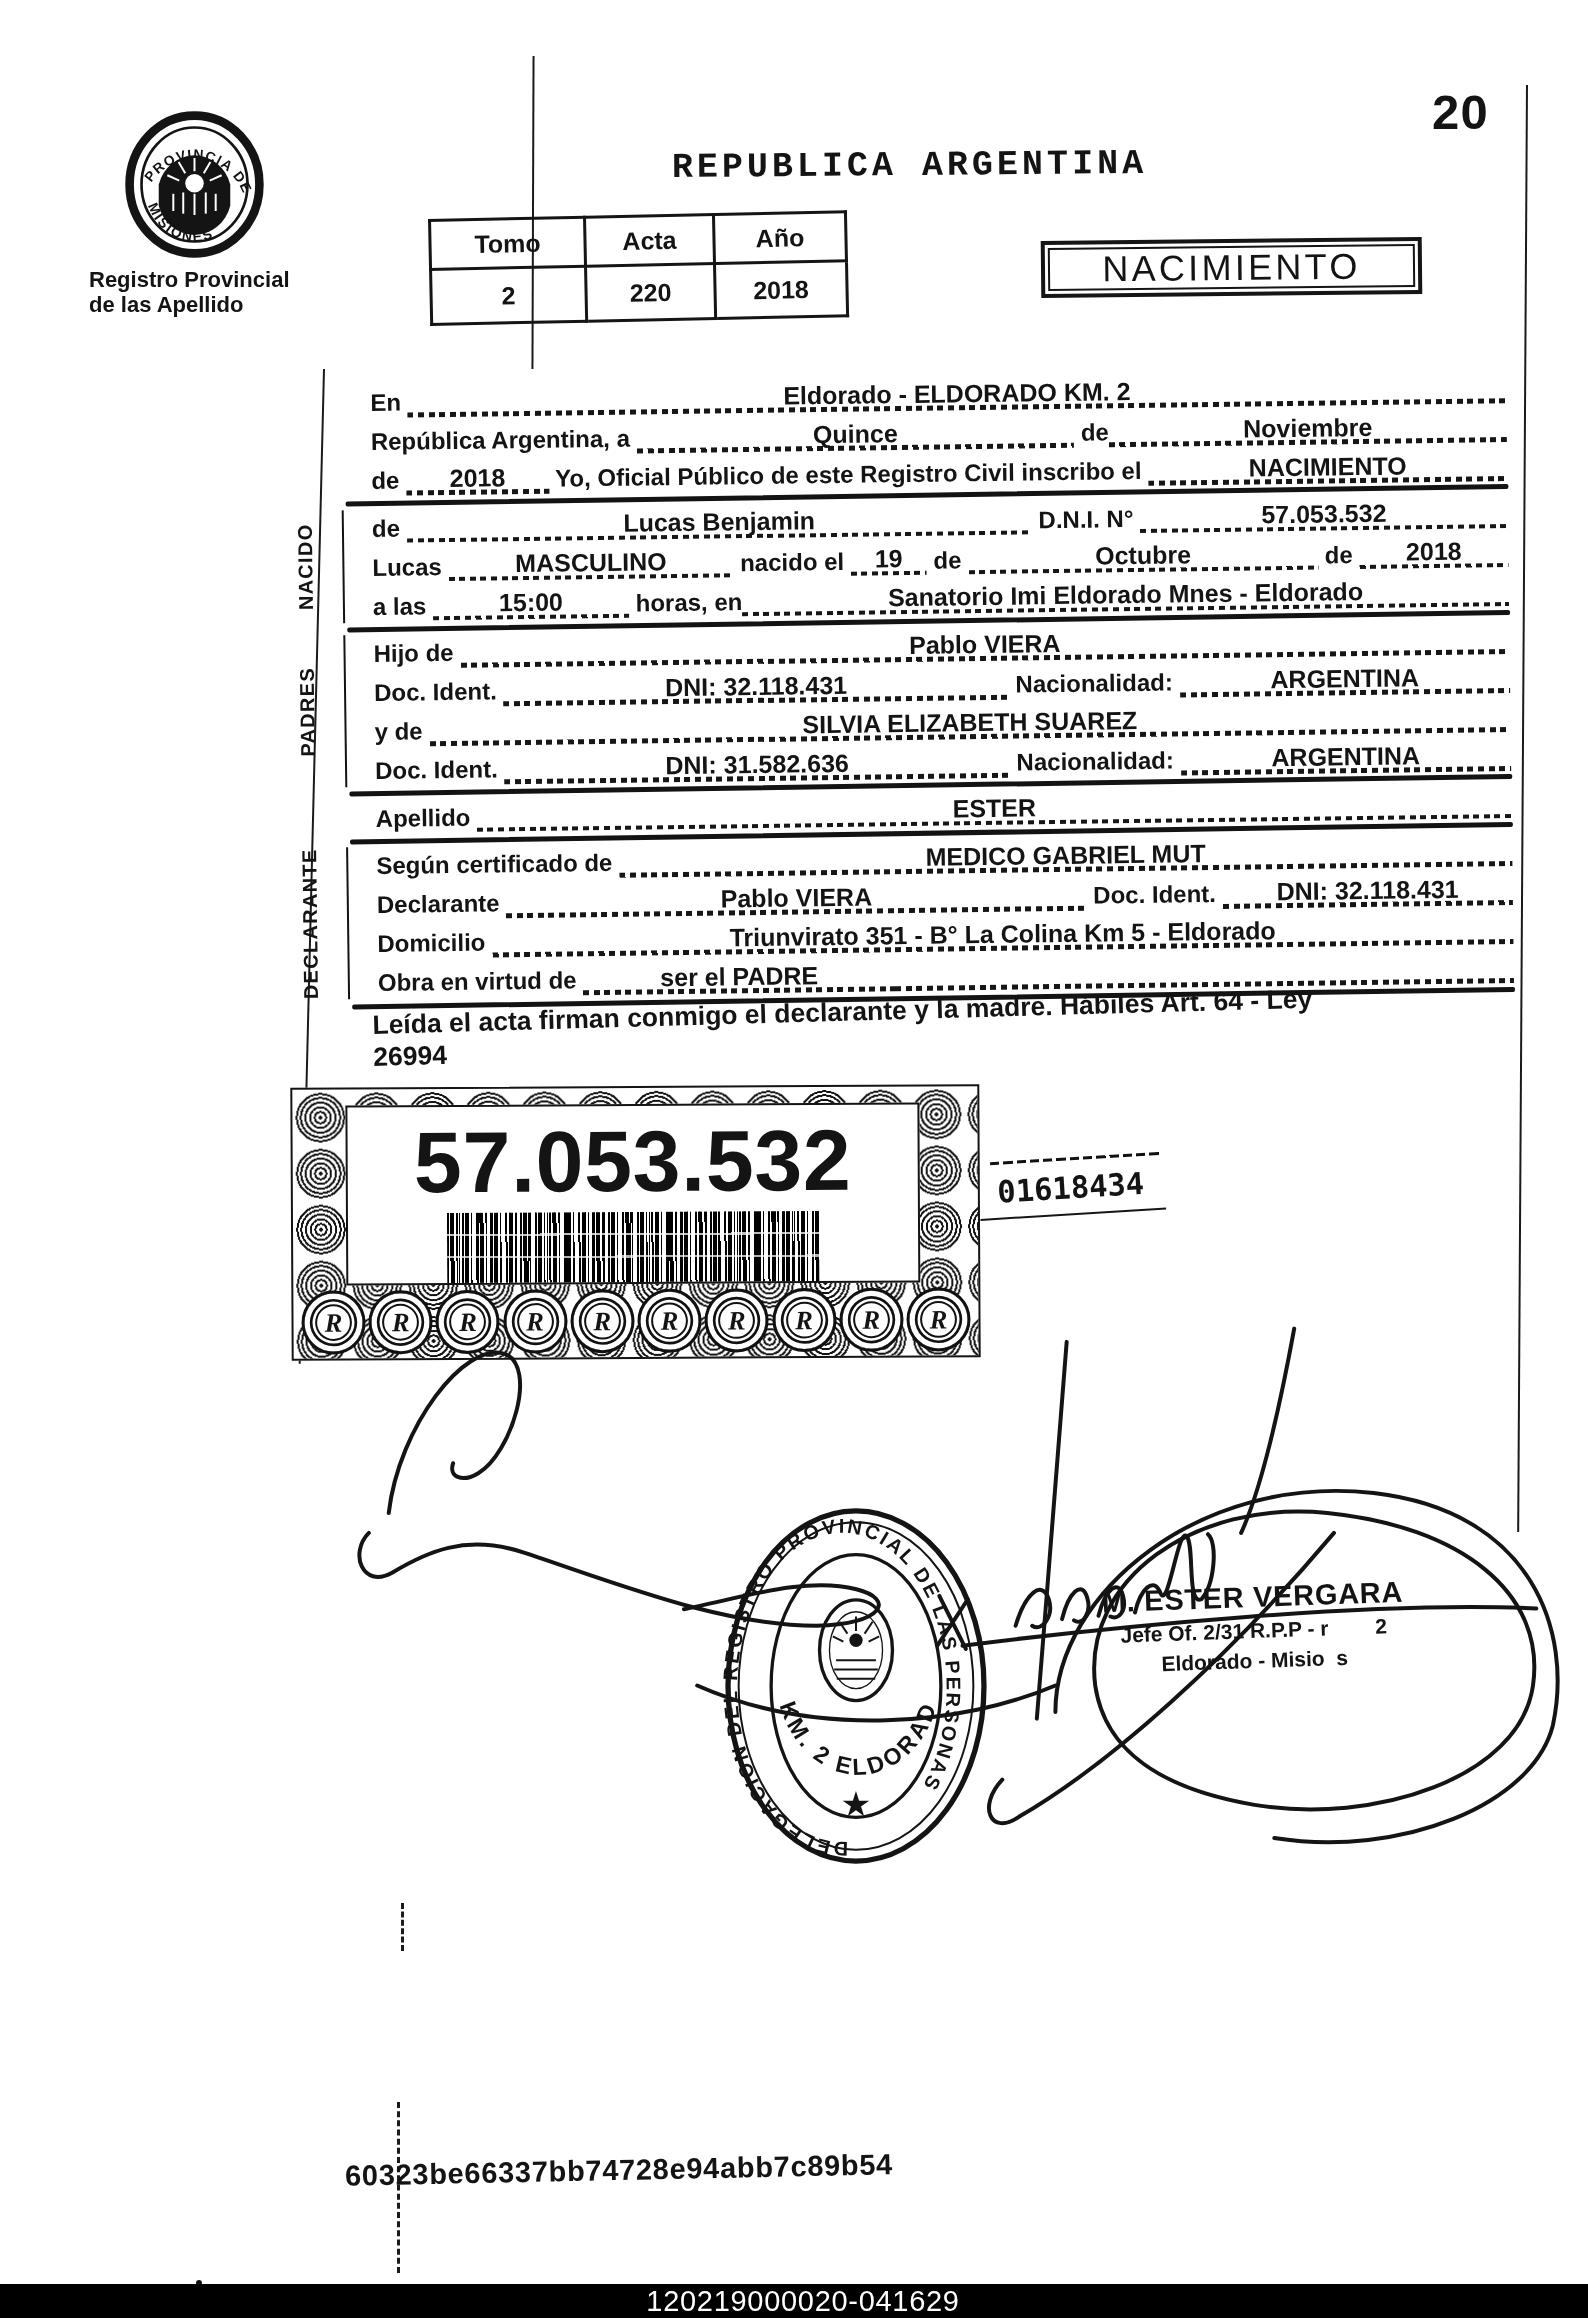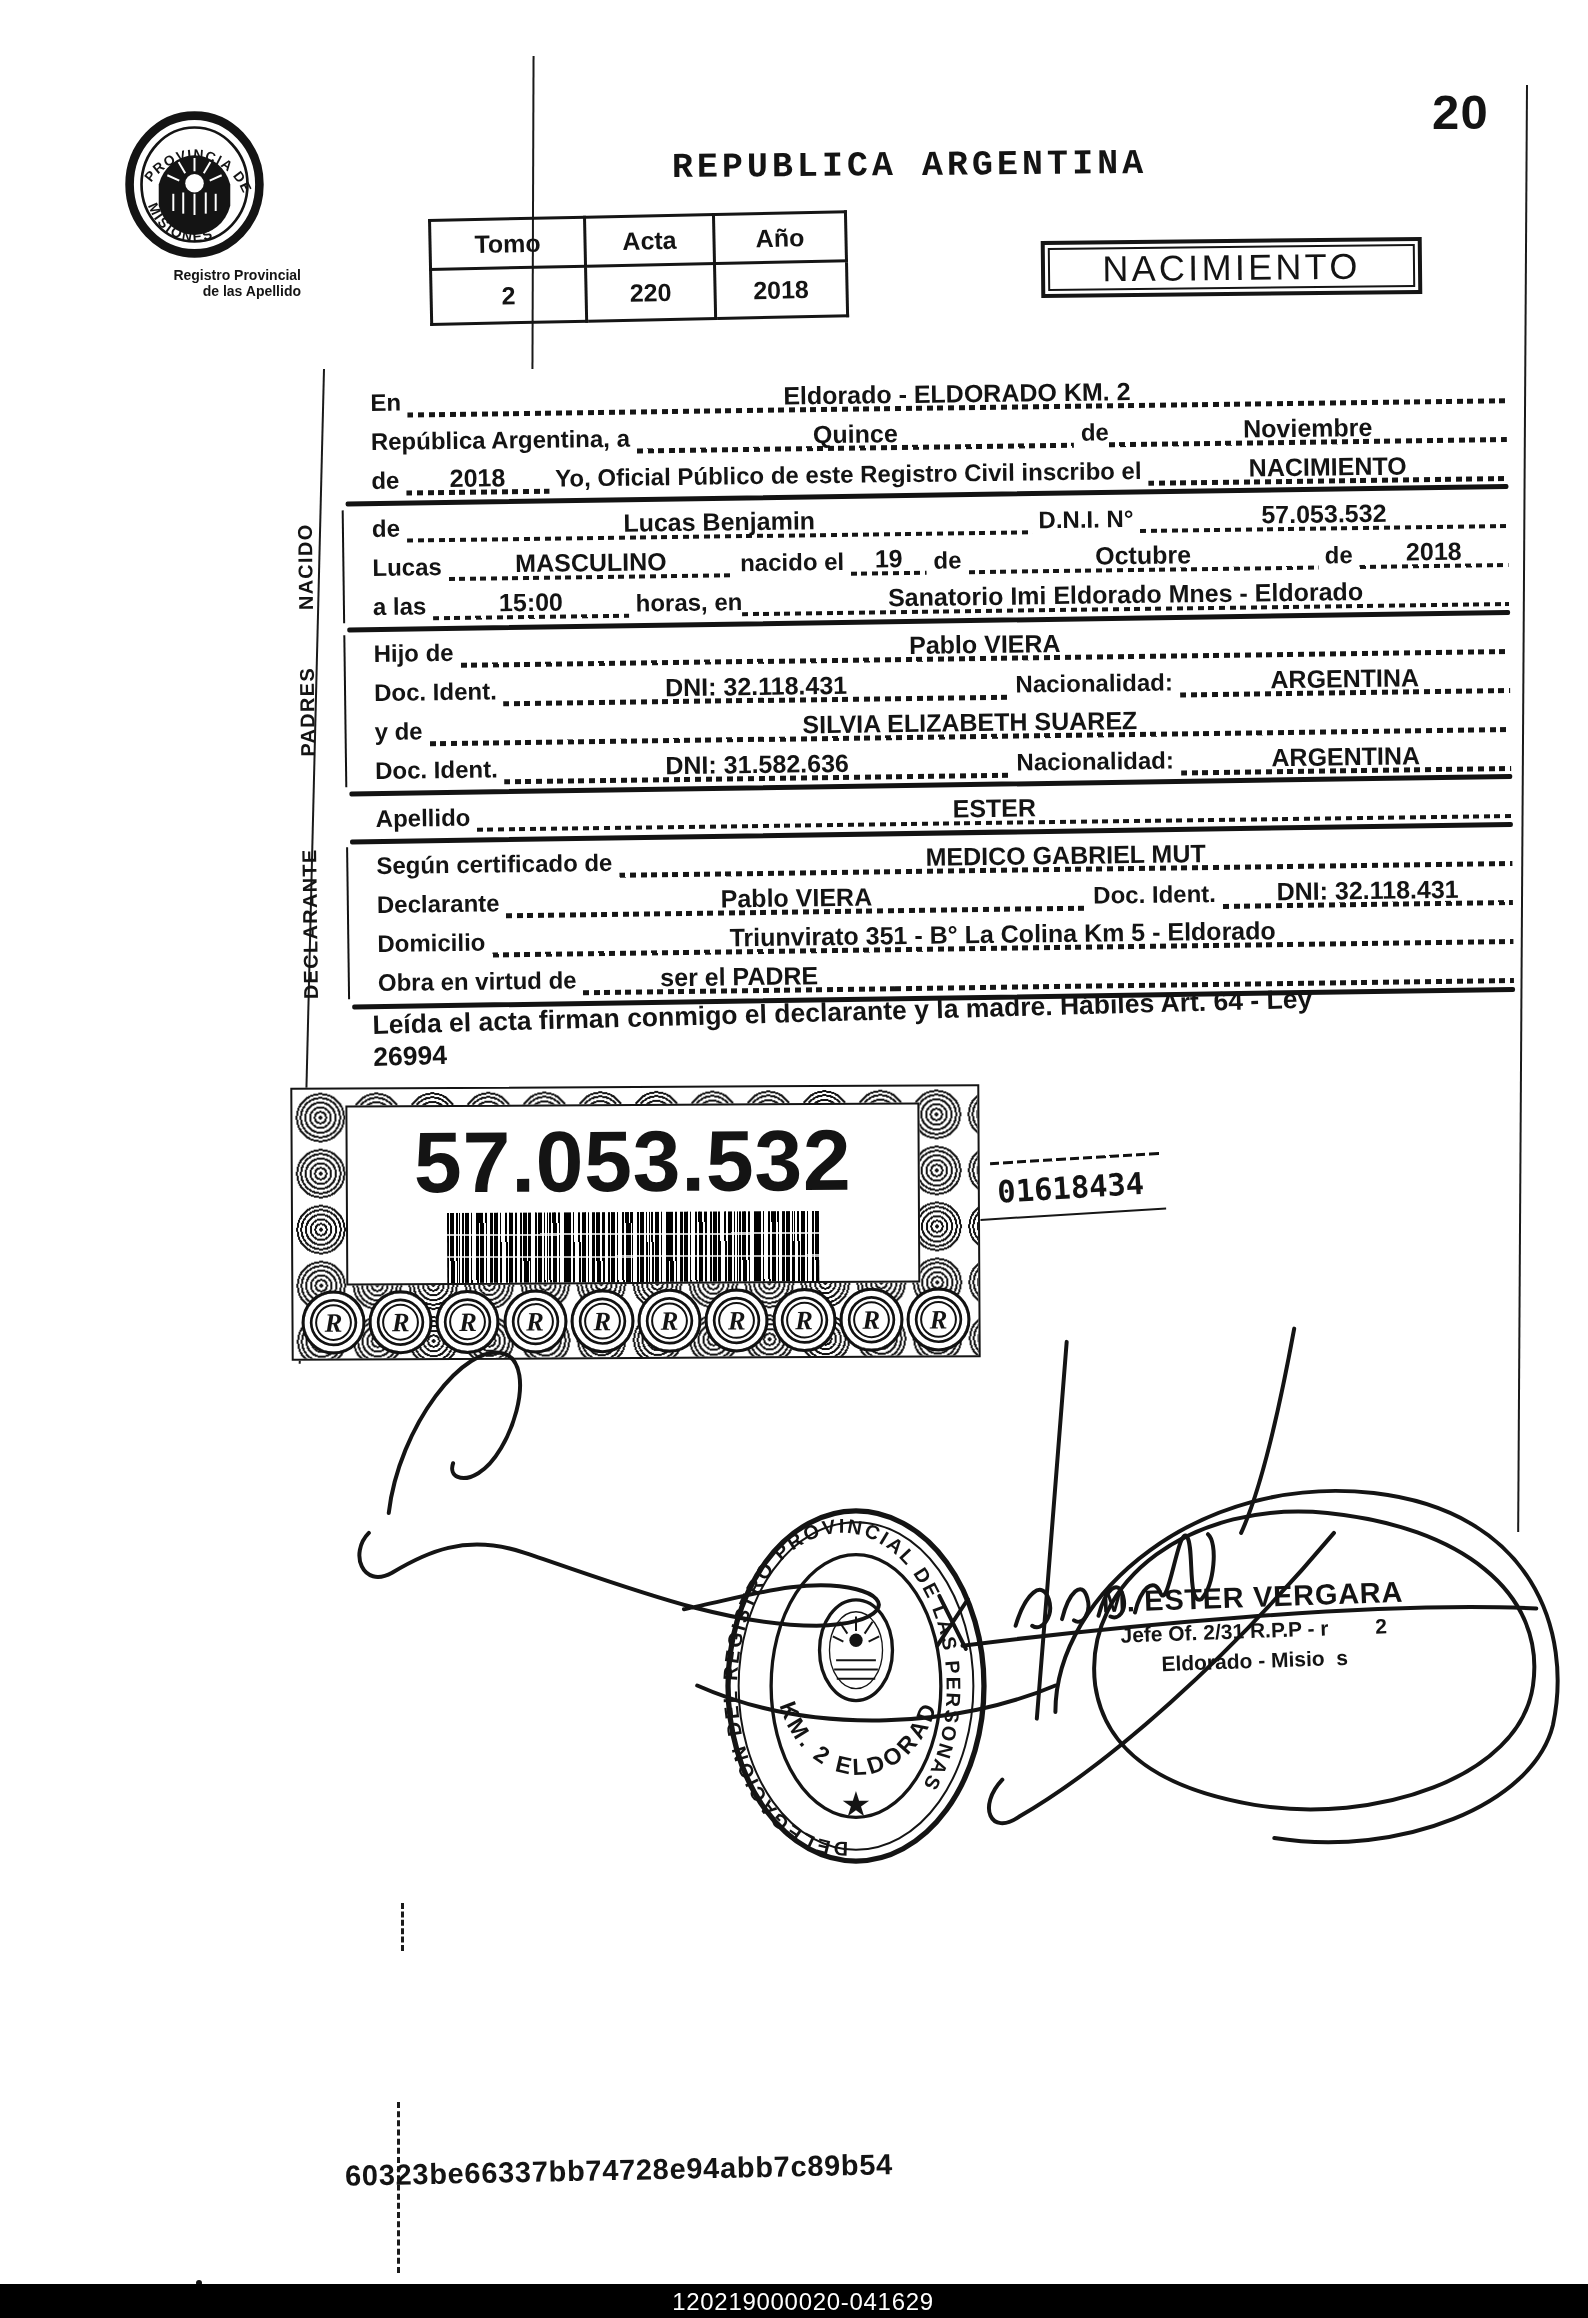--- a/index.html
+++ b/index.html
@@ -15,21 +15,21 @@
   #dash-a{left:401px;top:1903px;height:48px;}
   #dash-b{left:397px;top:2102px;height:171px;}
   #dot-a{left:196px;top:2280px;width:6px;height:6px;border-radius:50%;background:#111;}
 
   
   #page-number{left:1432px;top:84px;font-size:49px;font-weight:700;letter-spacing:1.3px;}
   #doc-title{left:672px;top:146px;font-family:"Liberation Mono",monospace;font-weight:700;
              font-size:35px;letter-spacing:4px;transform:rotate(-.5deg);}
   
   #logo{left:117px;top:106px;width:155px;height:161px;}
-  #logo-caption{left:89px;top:268px;width:212px;text-align:right;font-size:14px;font-weight:700;line-height:1.12;}
+  #logo-caption{left:89px;top:268px;width:212px;text-align:left;font-size:22px;font-weight:700;line-height:1.12;}
   
   #acta-table{left:428px;top:219px;width:419px;border-collapse:collapse;transform:rotate(-1.2deg);
               transform-origin:left top;}
   #acta-table th,#acta-table td{border:3.3px solid #151515;text-align:center;font-size:25px;font-weight:700;}
   #acta-table th{height:44px;}
   #acta-table td{height:50px;}
   
   #type-box{left:1041px;top:239px;width:381px;height:57px;border:4px solid #151515;
             transform:rotate(-.6deg);box-sizing:border-box;padding:3.3px;}
   #type-box-inner{width:100%;height:100%;border:2px solid #151515;display:flex;align-items:center;
@@ -87,21 +87,21 @@
   #name-stamp{left:1094px;top:1581px;width:319px;transform:rotate(-2deg);text-align:center;z-index:2;}
   #name-stamp .l1{font-size:29px;font-weight:700;letter-spacing:0.7px;}
   #name-stamp .l2,#name-stamp .l3{font-size:21px;font-weight:700;margin-top:5.3px;white-space:pre;}
   
   #sig-overlay{left:312px;top:1314px;width:1248px;height:597px;z-index:5;}
   #sig-overlay path{fill:none;stroke:#141414;stroke-width:6;stroke-linecap:round;}
   
   #hash{left:345px;top:2154px;font-size:29px;font-weight:700;letter-spacing:0.7px;transform:rotate(-1.2deg);}
   #bottom-bar{left:0;top:2284px;width:1589px;height:35px;background:#000;display:flex;align-items:center;
        justify-content:center;}
-  #bottom-bar span{color:#fff;font-size:24px;letter-spacing:0.7px;padding-left:17px;}
+  #bottom-bar span{color:#fff;font-size:29px;letter-spacing:0.7px;padding-left:17px;}
   svg text{fill:#141414;}
 </style>
 </head>
 <body>
 
 <div id="page">
 
   <div class="fold" id="fold-a"></div>
   <div class="fold" id="fold-b"></div>
   <div class="fold" id="fold-r"></div>

